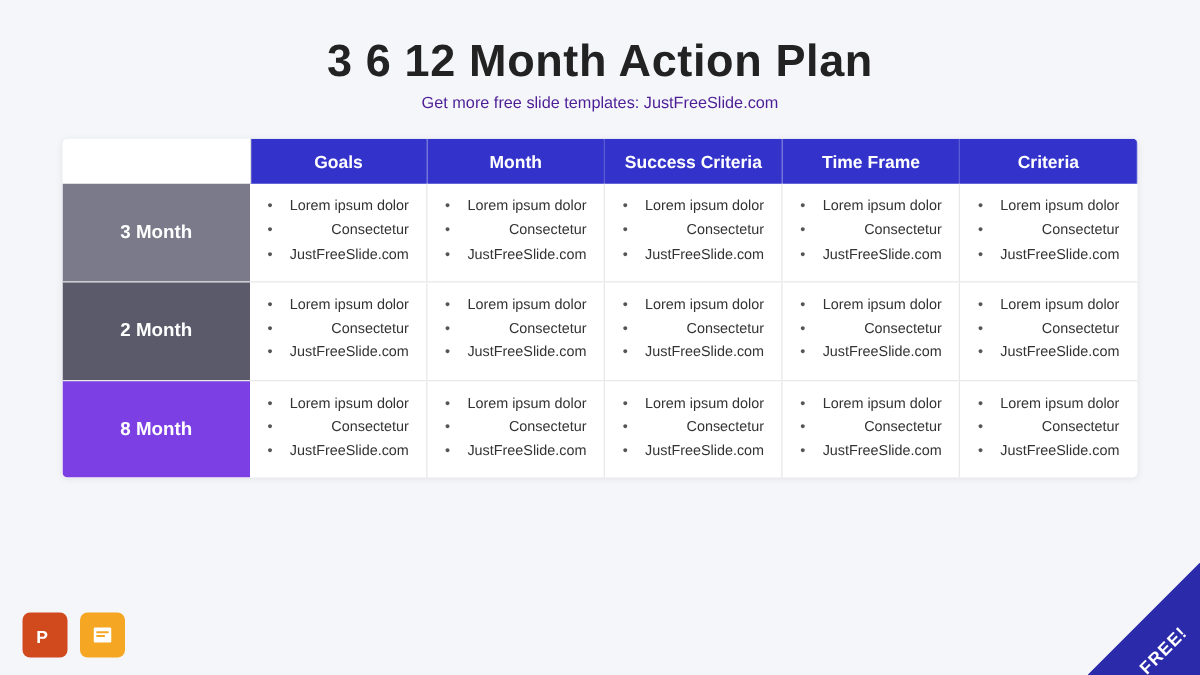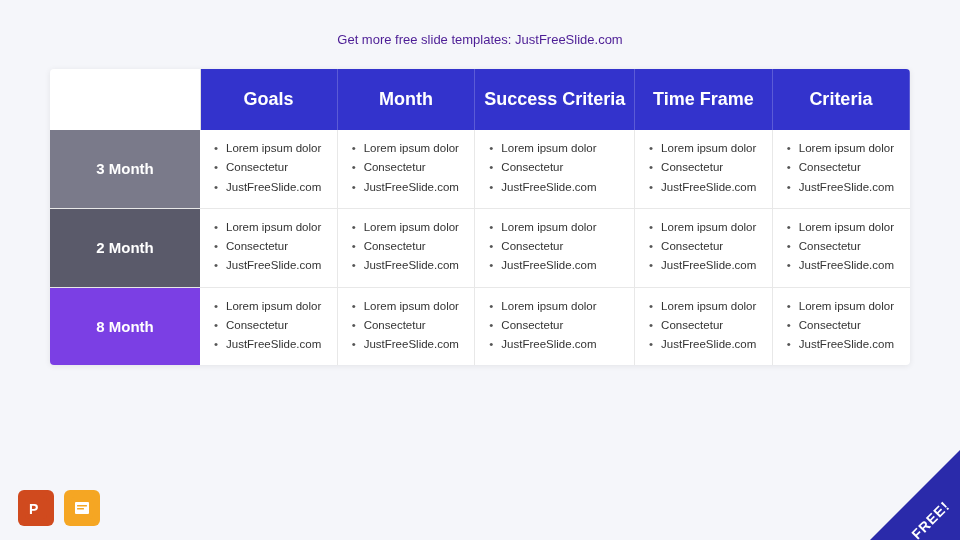--- a/index.html
+++ b/index.html
@@ -44,23 +44,23 @@
       overflow: hidden;
       box-shadow: 0 1px 6px rgba(0,0,0,0.08);
     }
     table {
       width: 100%;
       border-collapse: collapse;
     }
     thead th {
       background: #3333cc;
       color: #fff;
-      font-size: 18px;
+      font-size: 14px;
       font-weight: 600;
-      padding: 20px 8px;
+      padding: 10px 8px;
       text-align: center;
       border-right: 1px solid rgba(255,255,255,0.2);
     }
     thead th:first-child {
       background: transparent;
       border-right: 1px solid #e0e0e0;
     }
     tbody tr {
       border-bottom: 1px solid #e8e8e8;
     }
@@ -85,20 +85,21 @@
       border-right: 1px solid #e8e8e8;
       font-size: 11.5px;
       color: #333;
     }
     .data-cell:last-child {
       border-right: none;
     }
     .data-cell ul {
       list-style: none;
       padding: 0;
+      text-align: right;
     }
     .data-cell ul li {
       position: relative;
       padding-left: 12px;
       margin-bottom: 2px;
       font-size: 11.5px;
       color: #333;
       line-height: 1.5;
     }
     .data-cell ul li::before {
@@ -149,20 +150,21 @@
       font-size: 18px;
     }
     .icon-ppt { background: #d04a1e; color: #fff; }
     .icon-gslides { background: #f5a623; color: #fff; }
   </style>
 </head>
 <body>
 
 <div class="slide">
   <div class="title-section">
+    <h1 class="main-title">3 6 12 Month Action Plan</h1>
     <p class="subtitle">Get more free slide templates: JustFreeSlide.com</p>
   </div>
 
   <div class="table-wrapper">
     <table>
       <thead>
         <tr>
           <th style="width:150px;"></th>
           <th>Goals</th>
           <th>Month</th>

